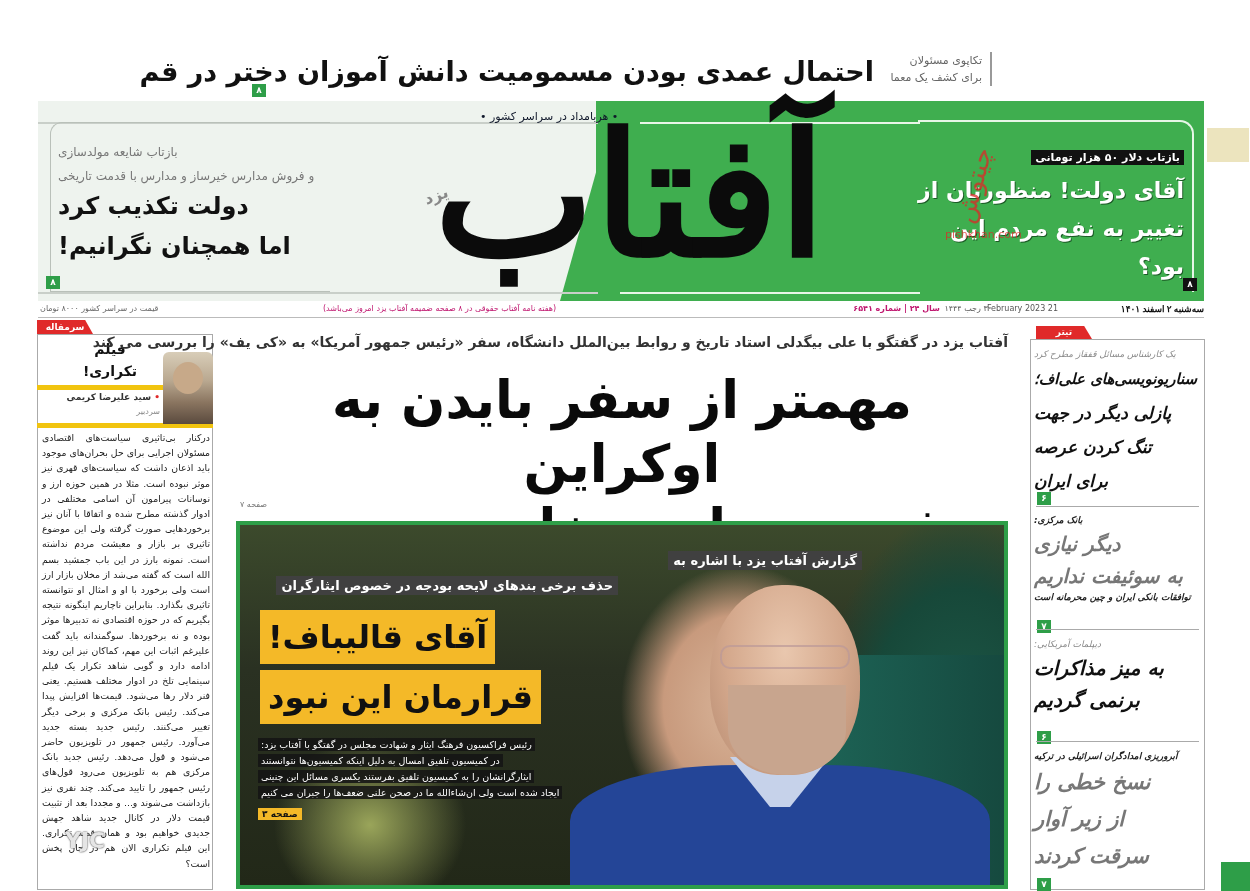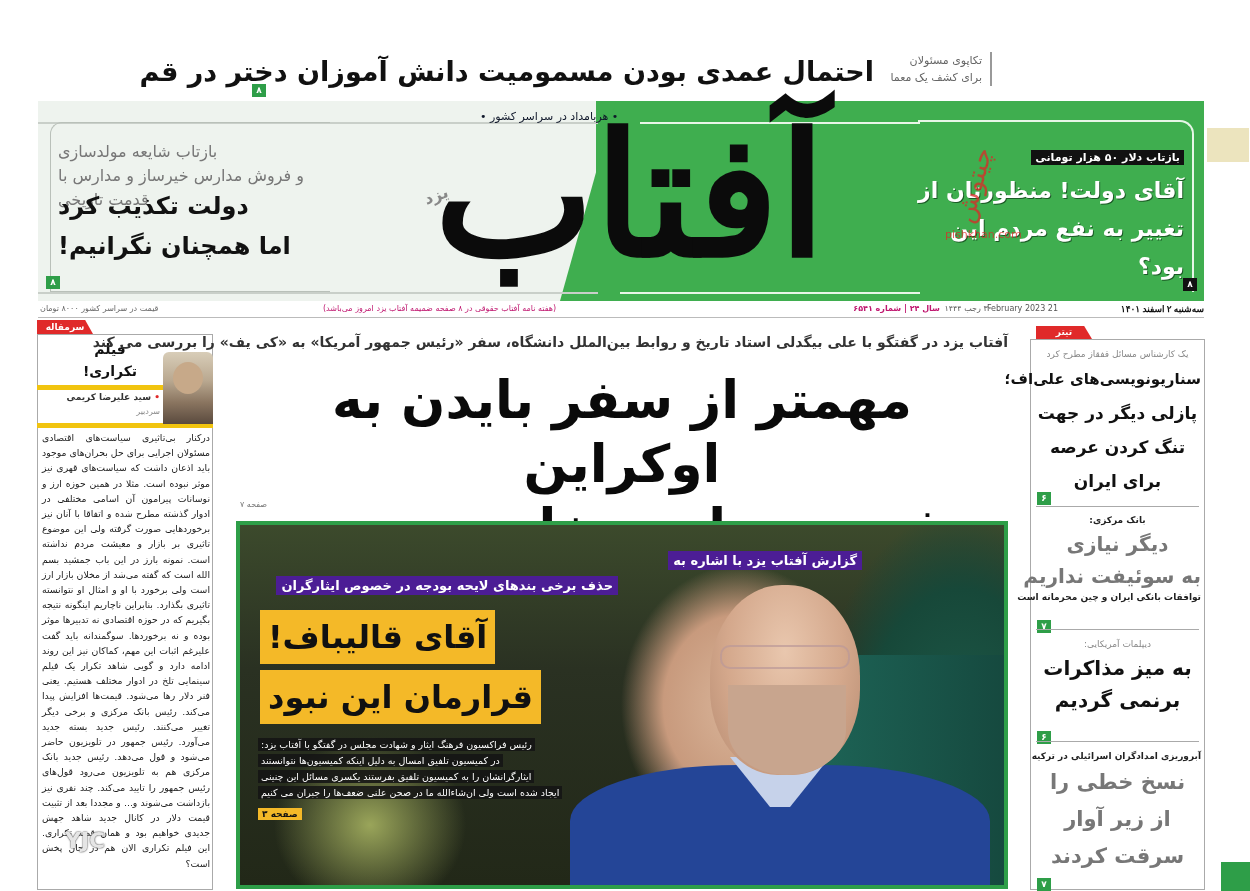--- a/index.html
+++ b/index.html
@@ -13,21 +13,21 @@
   .pg-tag.dark { background: #111; }
 
   
   .band { position: absolute; left: 38px; top: 101px; width: 1166px; height: 200px; background: #eef3ee; }
   .band-green { position: absolute; left: 596px; top: 101px; width: 608px; height: 200px; background: #3fae4f; }
   .band-green-wedge { position: absolute; left: 560px; top: 101px; width: 80px; height: 200px; background: #3fae4f; clip-path: polygon(100% 0, 100% 100%, 0 100%, 70% 0); }
   .hline { position: absolute; height: 2px; background: #c9cfc9; }
   .hline.white { background: #e8f5e8; }
 
   .left-box { position: absolute; left: 50px; top: 122px; width: 280px; height: 170px; border: 1px solid #b9c0b9; border-radius: 12px 0 0 0; border-right: none; border-bottom: 1px solid #b9c0b9; }
-  .left-kicker { position: absolute; left: 58px; top: 140px; width: 260px; text-align: left; direction: rtl; font-size: 16px; color: #777; line-height: 24px; }
+  .left-kicker { position: absolute; left: 58px; top: 140px; width: 260px; text-align: left; direction: rtl; font-size: 12px; color: #777; line-height: 24px; }
   .left-kicker span { display: block; text-align: left; }
   .left-head { position: absolute; left: 58px; top: 186px; width: 260px; direction: rtl; text-align: left; font-weight: 900; font-size: 24px; line-height: 40px; color: #111; }
   .left-head span { display: block; text-align: left; }
 
   .tagline { position: absolute; left: 480px; top: 110px; font-size: 11px; font-weight: normal; color: #0f172a; white-space: nowrap; }
 
   .logo { position: absolute; left: 430px; top: 85px; width: 400px; height: 220px; font-family: "DejaVu Serif", serif; font-weight: bold; font-size: 170px; color: #0b0b0b; line-height: 220px; text-align: center; letter-spacing: -8px; }
   .logo-sub { position: absolute; left: 424px; top: 186px; font-size: 16px; color: #888; font-weight: bold; transform: rotate(-20deg); }
 
   .right-box { position: absolute; left: 918px; top: 120px; width: 276px; height: 172px; border: 2px solid #e6f6e6; border-left: none; border-bottom: none; border-radius: 0 14px 0 0; }
@@ -78,29 +78,29 @@
        radial-gradient(ellipse 160px 260px at 720px 220px, #1d5a4a 0%, #174839 60%, rgba(0,0,0,0) 90%),
        radial-gradient(ellipse 120px 110px at 130px 300px, #9aa55a 0%, rgba(0,0,0,0) 80%),
        linear-gradient(180deg, #3c4a2c 0%, #2a3122 40%, #222818 100%); }
   .photo-face { position: absolute; left: 470px; top: 60px; width: 150px; height: 190px; border-radius: 48% 48% 45% 45%; background: radial-gradient(ellipse at 50% 35%, #e9c7ae 0%, #d4a88c 55%, #b58a70 100%); }
   .photo-glasses { position: absolute; left: 480px; top: 120px; width: 130px; height: 24px; border: 2px solid #b99; border-radius: 10px; opacity: 0.7; }
   .photo-beard { position: absolute; left: 488px; top: 160px; width: 118px; height: 90px; border-radius: 0 0 55% 55%; background: #c8a58e; }
   .photo-suit { position: absolute; left: 330px; top: 240px; width: 420px; height: 140px; border-radius: 40% 40% 0 0; background: #244597; }
   .photo-shirt { position: absolute; left: 490px; top: 232px; width: 100px; height: 50px; background: #c6d2ea; clip-path: polygon(0 0, 100% 0, 60% 100%, 40% 100%); }
   .photo-chair { position: absolute; left: 560px; top: 130px; width: 220px; height: 250px; border-radius: 18px 18px 0 0; background: linear-gradient(90deg, #1e6658 0%, #15473d 100%); z-index: 0; }
 
-  .ph-kicker { position: absolute; right: 388px; background: #4c1d95; color: #fff; font-size: 13px; font-weight: bold; padding: 2px 5px; white-space: nowrap; }
+  .ph-kicker { position: absolute; right: 388px; background: #404040; color: #fff; font-size: 13px; font-weight: bold; padding: 2px 5px; white-space: nowrap; }
   .ph-yellow { position: absolute; background: #f4b928; color: #111; font-size: 32px; font-weight: 900; padding: 2px 8px; white-space: nowrap; line-height: 50px; }
   .ph-quote { position: absolute; left: 258px; background: rgba(20,20,20,0.88); color: #fff; font-size: 9.5px; padding: 1px 3px; white-space: nowrap; }
   .ph-page { position: absolute; left: 258px; top: 808px; background: #f4b928; color: #111; font-size: 9px; font-weight: bold; padding: 1px 4px; }
 
   
   .tr-tab { position: absolute; left: 1036px; top: 326px; width: 56px; height: 13px; background: #e02a2a; color: #fff; font-size: 9px; font-weight: bold; text-align: center; line-height: 13px; clip-path: polygon(0 0, 86% 0, 100% 100%, 0 100%); }
   .tr-box { position: absolute; left: 1030px; top: 339px; width: 175px; height: 551px; border: 1px solid #aaa; }
-  .tr-story { position: absolute; left: 1034px; width: 167px; text-align: center; }
+  .tr-story { position: absolute; left: 1034px; width: 167px; text-align: left; font-style: italic; }
   .tr-kicker { font-size: 9px; color: #888; line-height: 16px; white-space: nowrap; }
   .tr-kicker.dark { color: #222; font-weight: bold; }
   .tr-head { font-weight: 900; font-size: 20px; line-height: 32px; color: #111; }
   .tr-head.grey { color: #777; }
   .tr-head span { display: block; white-space: nowrap; }
   .tr-sub { font-size: 9px; font-weight: bold; color: #222; white-space: nowrap; }
   .tr-sep { position: absolute; left: 1036px; width: 163px; height: 1px; background: #aaa; }
 
   .green-sq { position: absolute; left: 1221px; top: 862px; width: 29px; height: 29px; background: #2e9e48; }
 </style>

